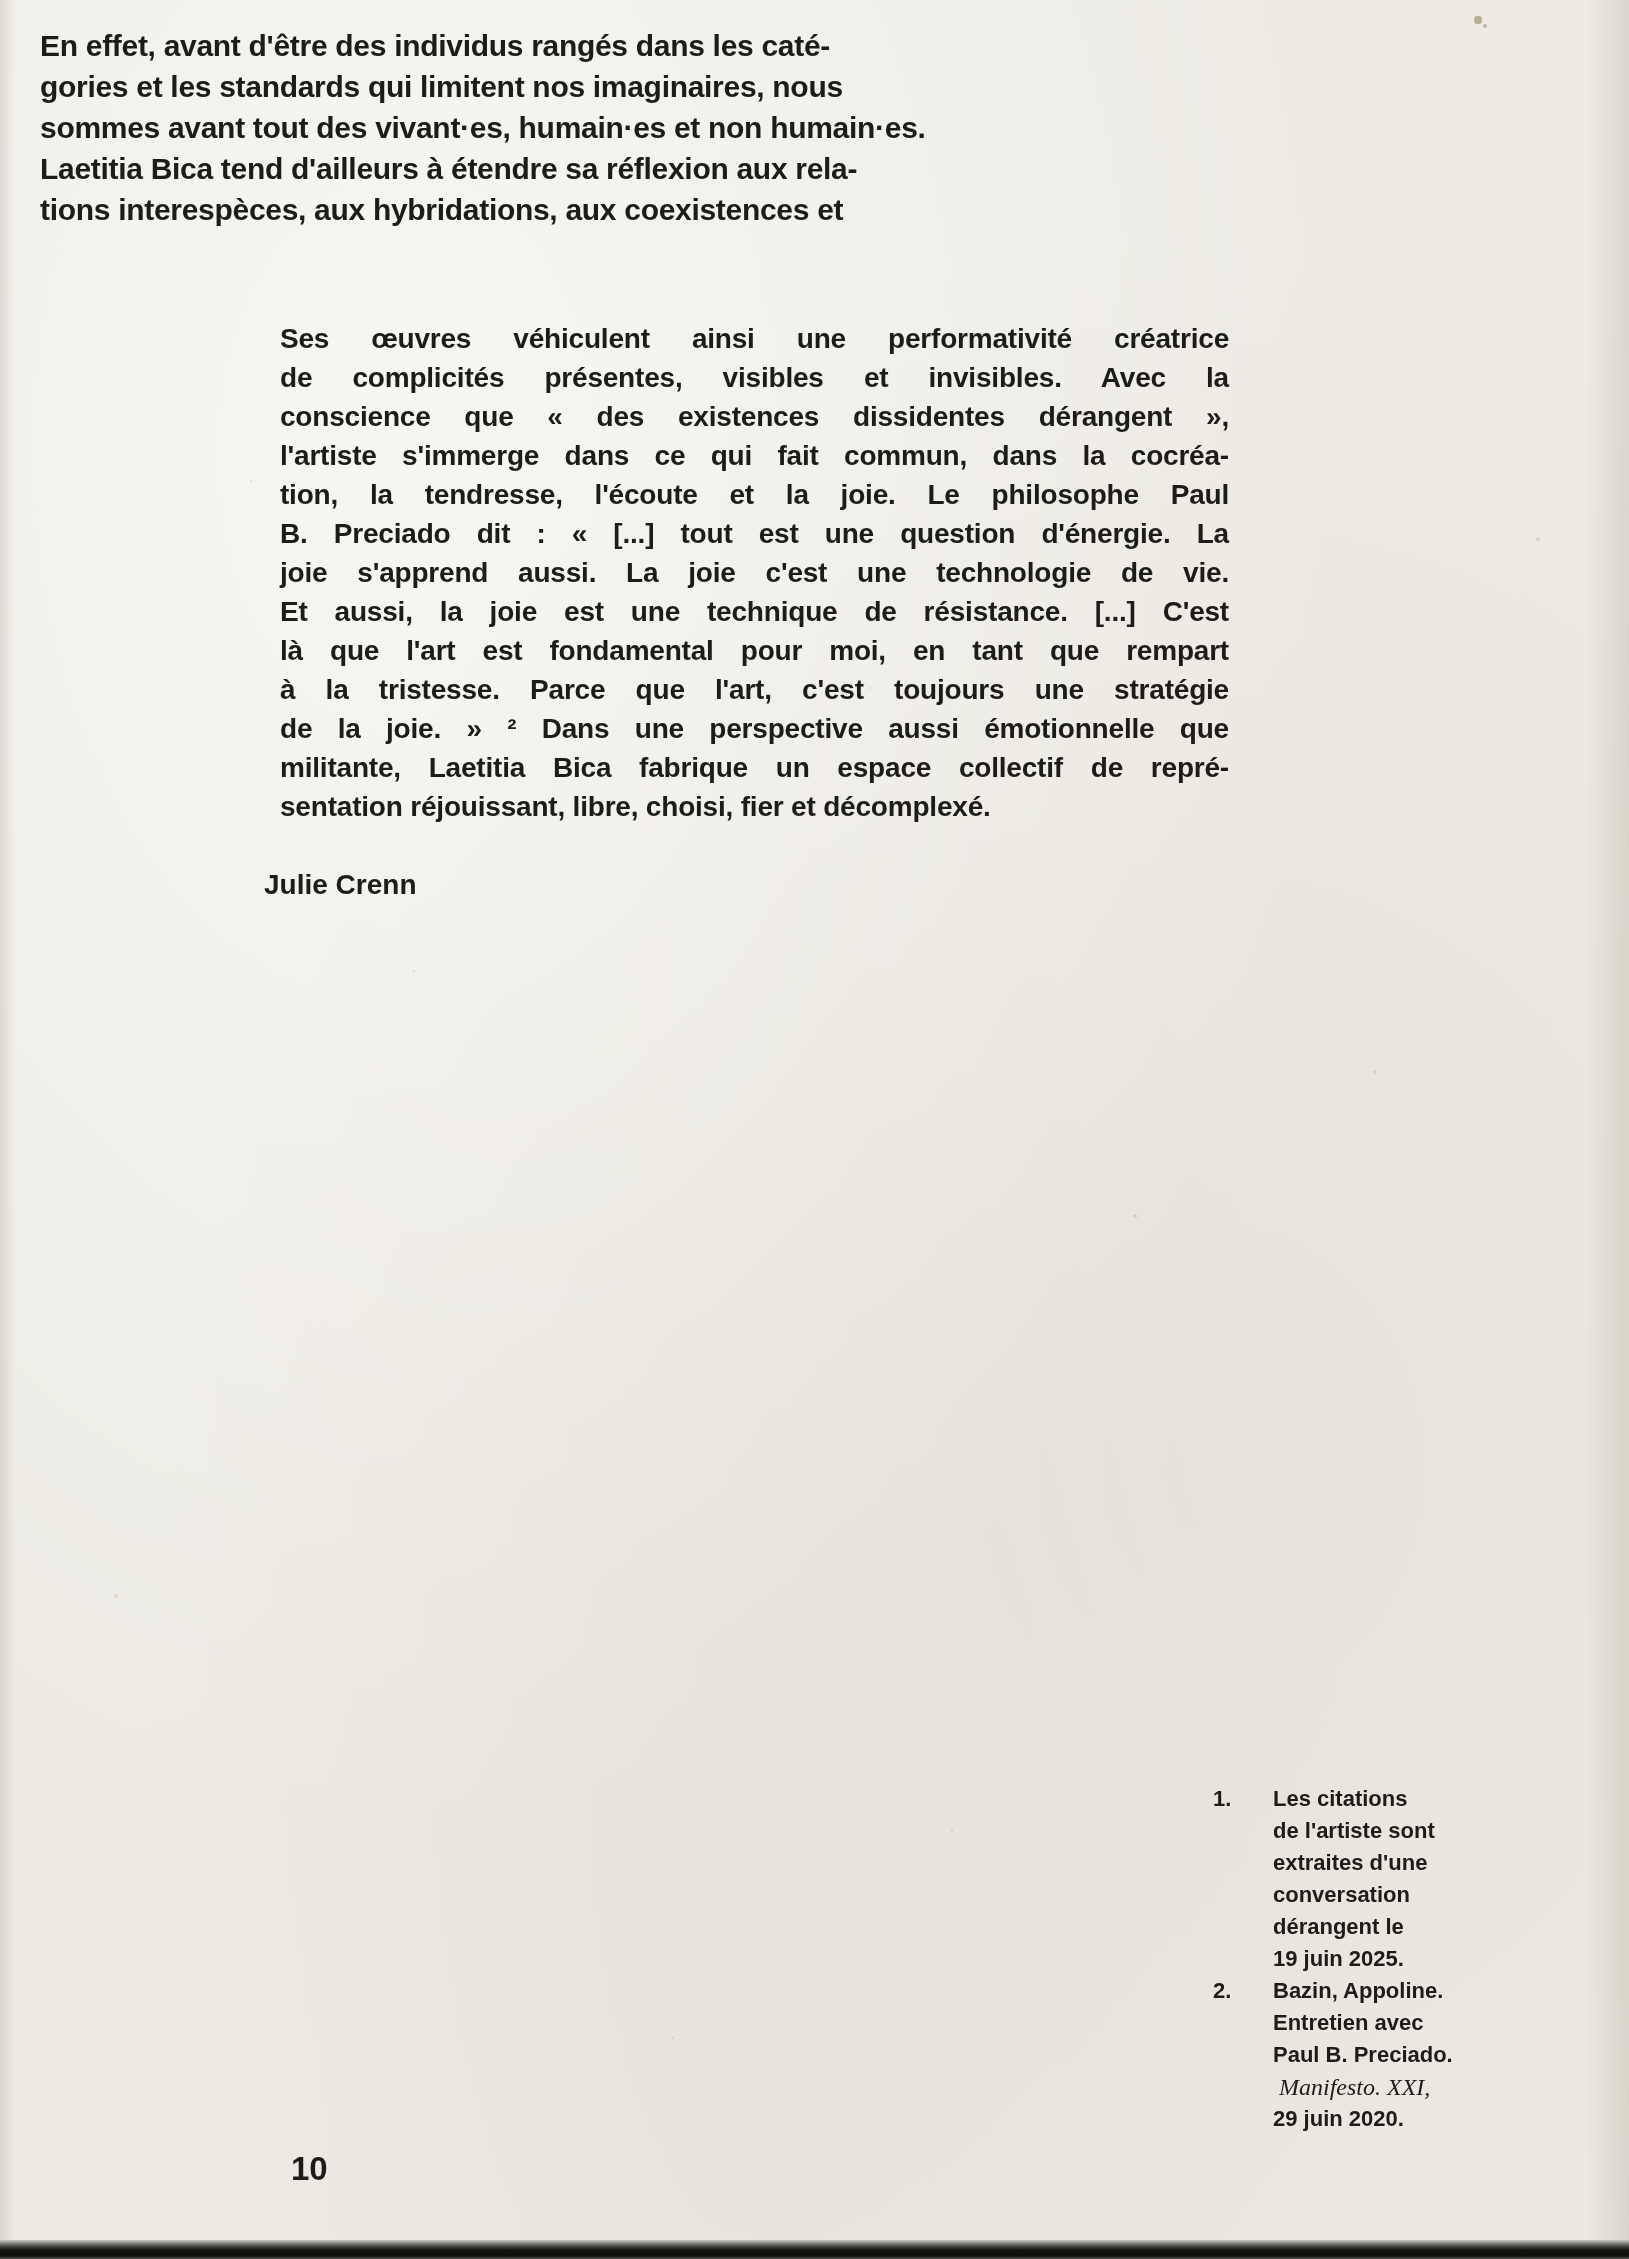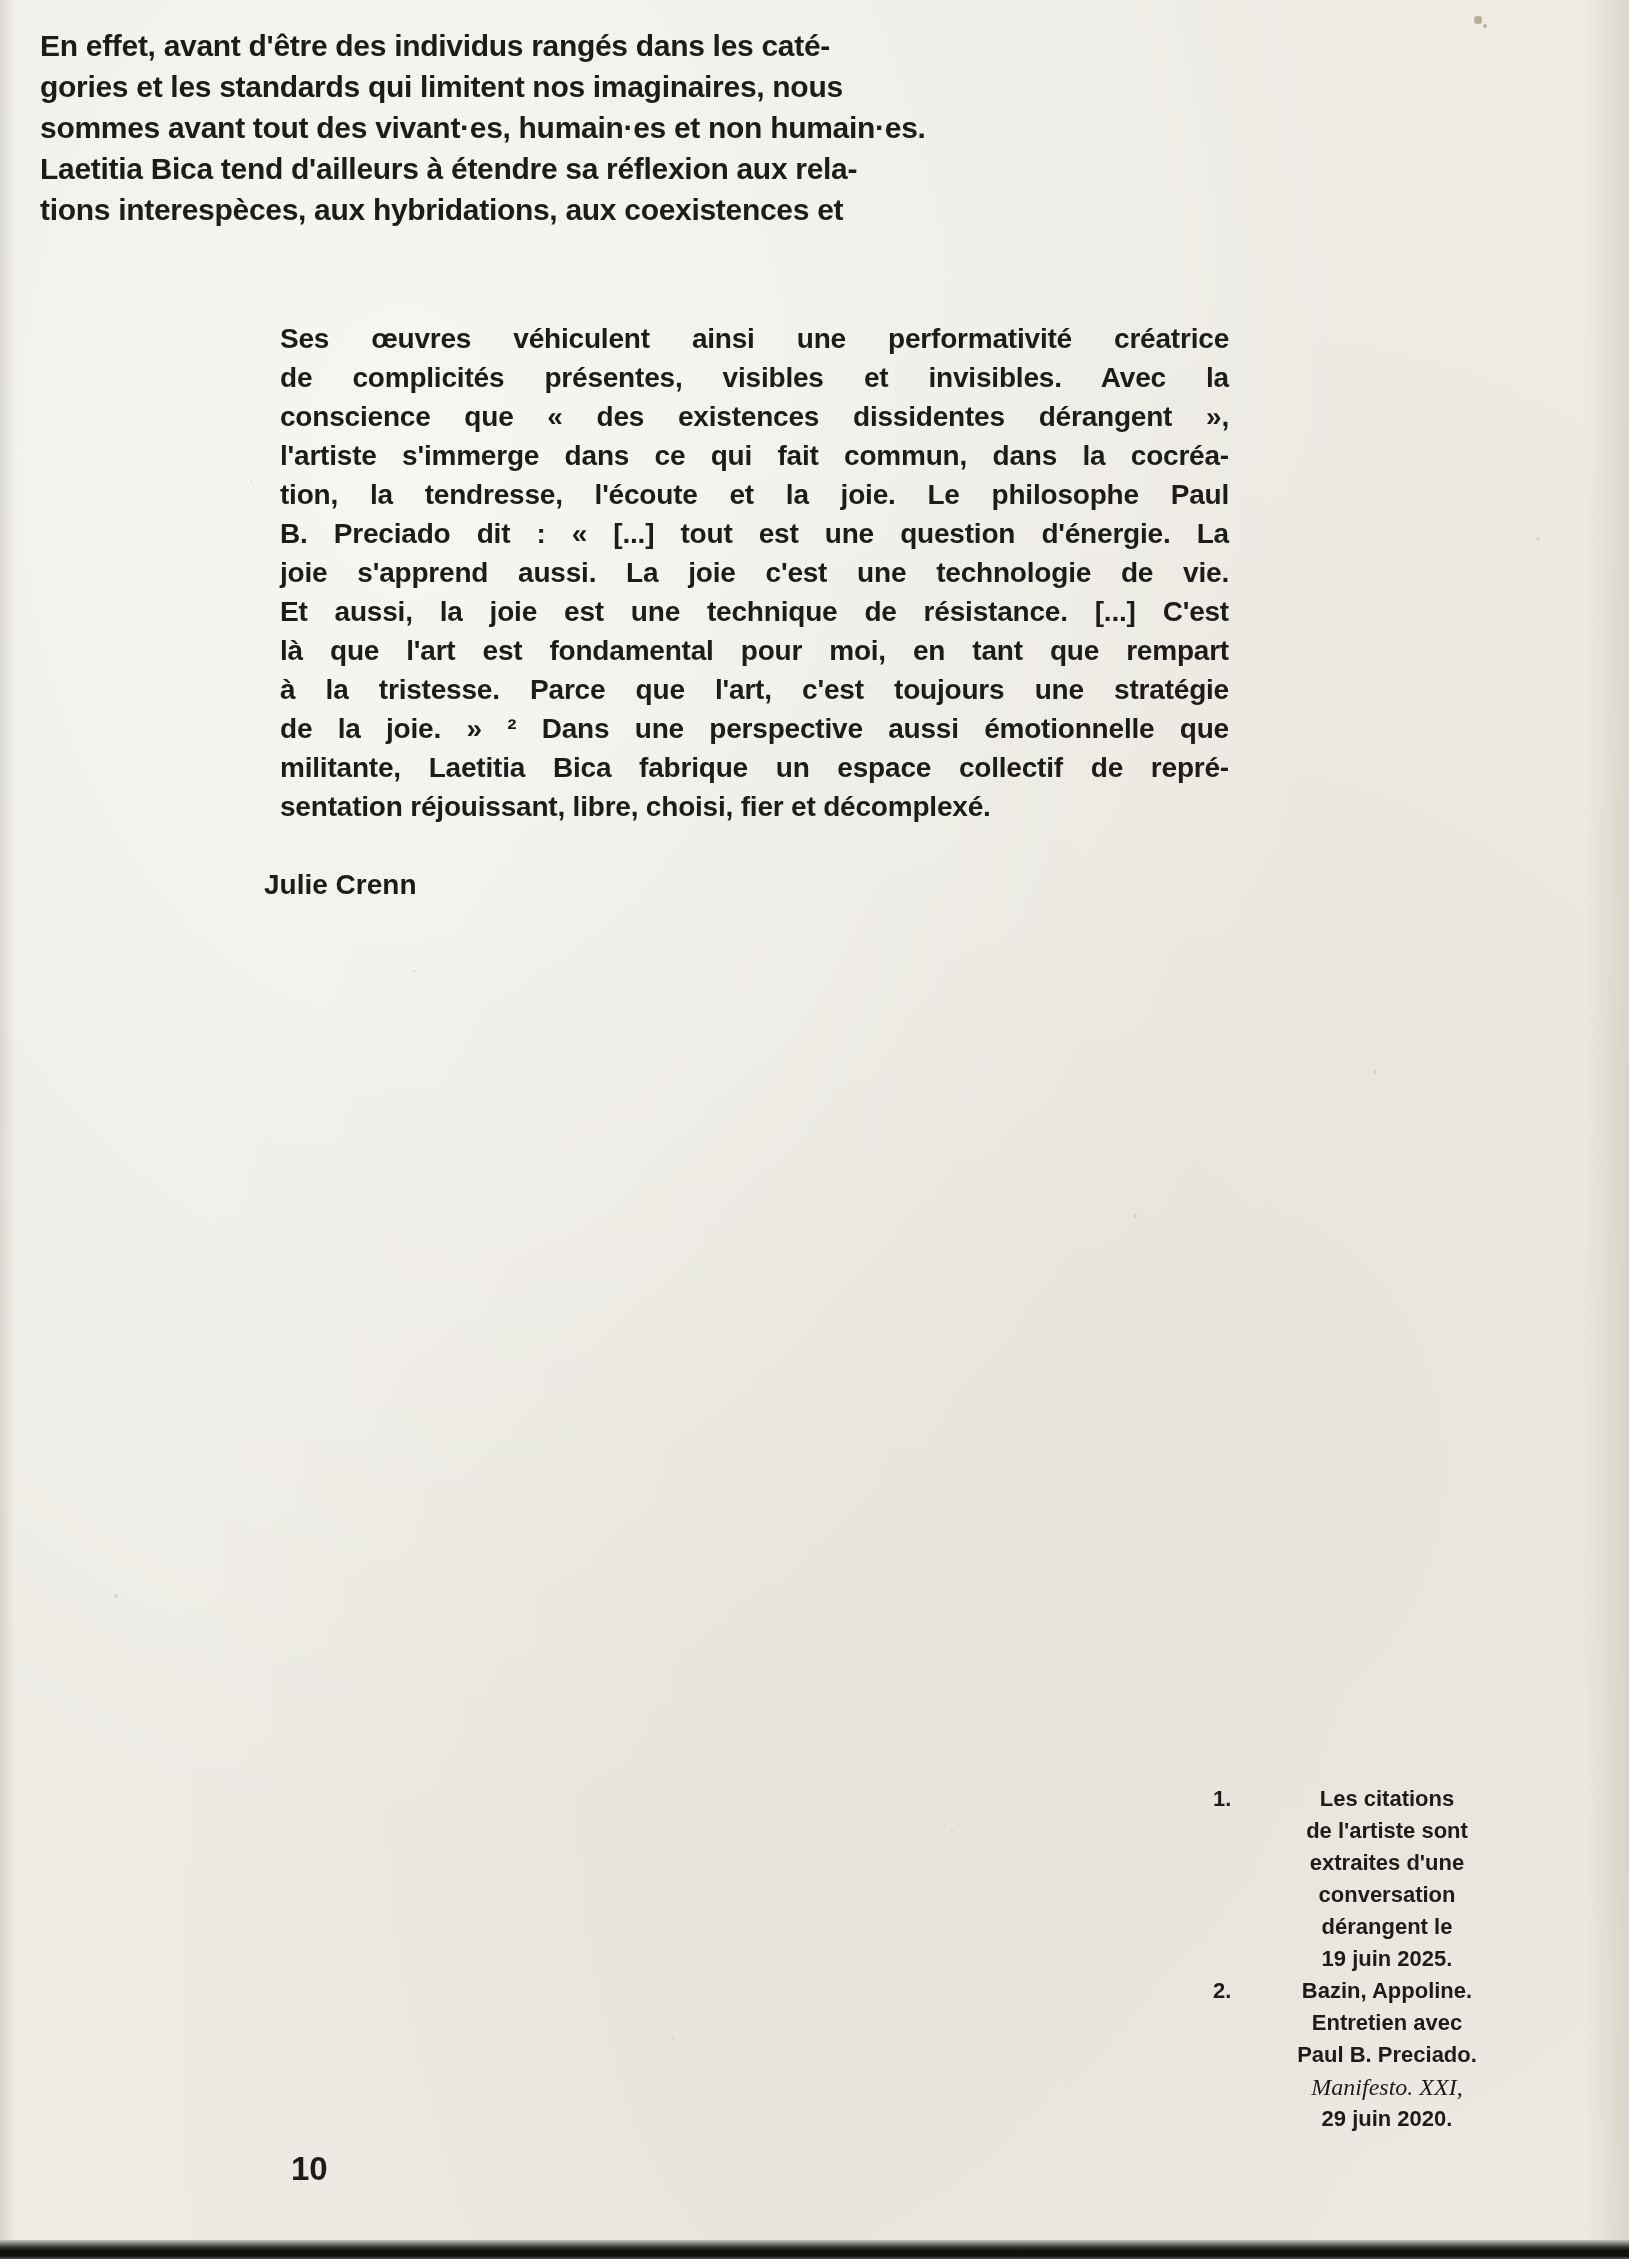--- a/index.html
+++ b/index.html
@@ -68,26 +68,27 @@
     text-align: left;
   }
   .footnotes {
     position: absolute;
     left: 1213px; top: 1783px; width: 288px;
     font-size: 22px; line-height: 32px; font-weight: 700;
   }
   .footnote { display: flex; align-items: flex-start; }
   .fn-num { width: 60px; flex: 0 0 60px; }
   .fn-text { flex: 1 1 auto; }
-  .fn-line { white-space: nowrap; text-align: center; }
+  .fn-line { white-space: nowrap; }
   .fn-line.serif-italic {
     font-family: "Liberation Serif", serif;
     font-style: italic;
     font-weight: 400;
     font-size: 24px;
+    margin-left: 6px;
   }
   .page-number {
     position: absolute;
     left: 291px; top: 2150px;
     font-size: 33px; font-weight: 700;
   }
   .scan-edge {
     position: absolute;
     left: 0; bottom: 0; width: 100%; height: 20px;
     background: linear-gradient(to bottom,

